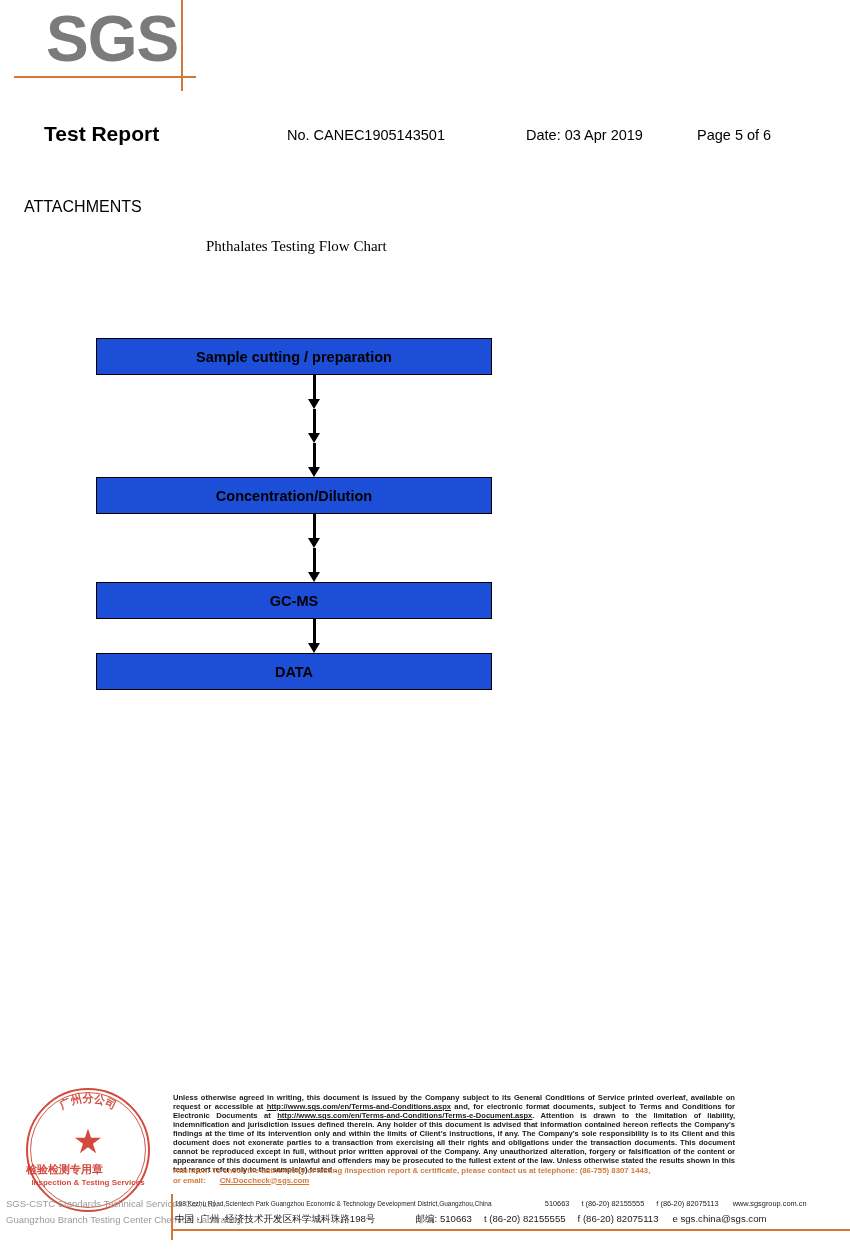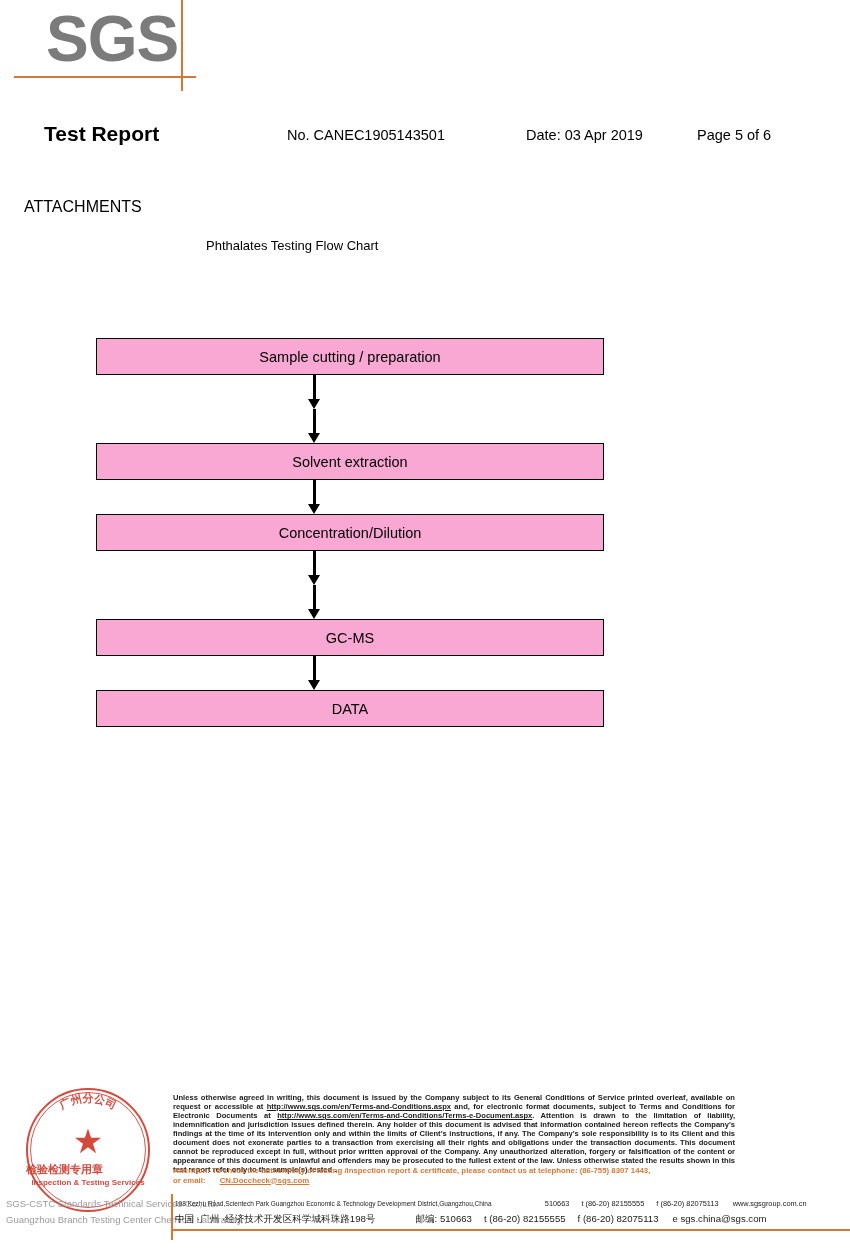--- a/index.html
+++ b/index.html
@@ -75,41 +75,43 @@
 
   
   #attachments-heading {
     position: absolute;
     left: 24px; top: 198px;
     font-size: 16px;
   }
   #flow-title {
     position: absolute;
     left: 206px; top: 238px;
-    font-size: 13px;
+    font-size: 15px;
+    font-family: Liberation Serif, serif;
   }
 
   
   #flowchart {
     position: absolute;
     left: 96px; top: 338px;
     width: 436px;
   }
   .flow-step {
     position: relative;
-    width: 508px;
+    width: 396px;
     height: 37px;
     box-sizing: border-box;
     border: 1.6px solid #000000;
-    background: #f9a8d4;
+    background: #1d4ed8;
     display: flex;
     align-items: center;
     justify-content: center;
     font-size: 14.5px;
     color: #000000;
+    font-weight: bold;
   }
   .flow-connector {
     position: relative;
     width: 436px;
     height: 34px;
   }
   .flow-connector .shaft {
     position: absolute;
     left: 50%;
     top: 0;
@@ -307,21 +309,20 @@
 <div id="flowchart">
   <div class="flow-step">Sample cutting / preparation</div>
   <div class="flow-connector">
     <div class="shaft"></div>
       <div class="head"></div>
   </div>
   <div class="flow-connector">
     <div class="shaft"></div>
       <div class="head"></div>
   </div>
-  <div class="flow-step">Solvent extraction</div>
   <div class="flow-connector">
     <div class="shaft"></div>
       <div class="head"></div>
   </div>
   <div class="flow-step">Concentration/Dilution</div>
   <div class="flow-connector">
     <div class="shaft"></div>
       <div class="head"></div>
   </div>
   <div class="flow-connector">

